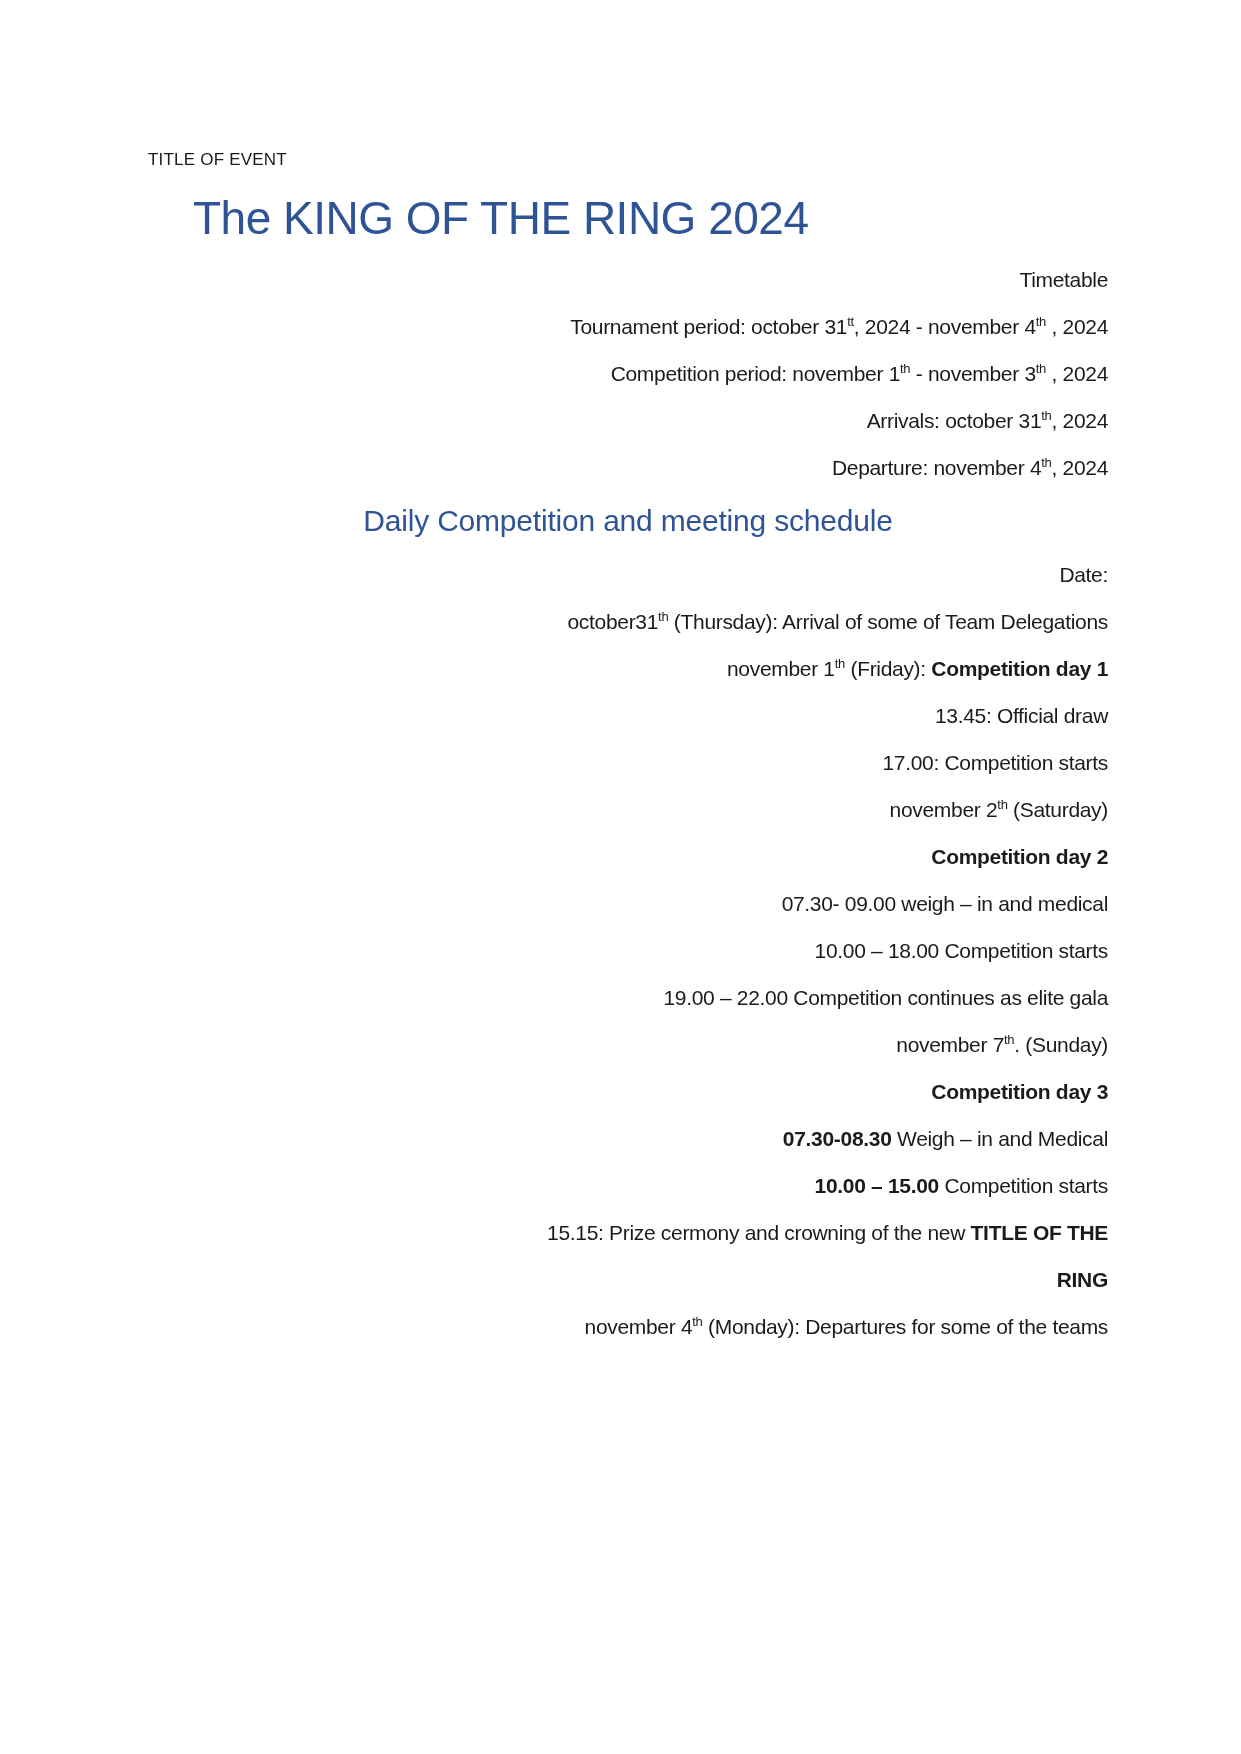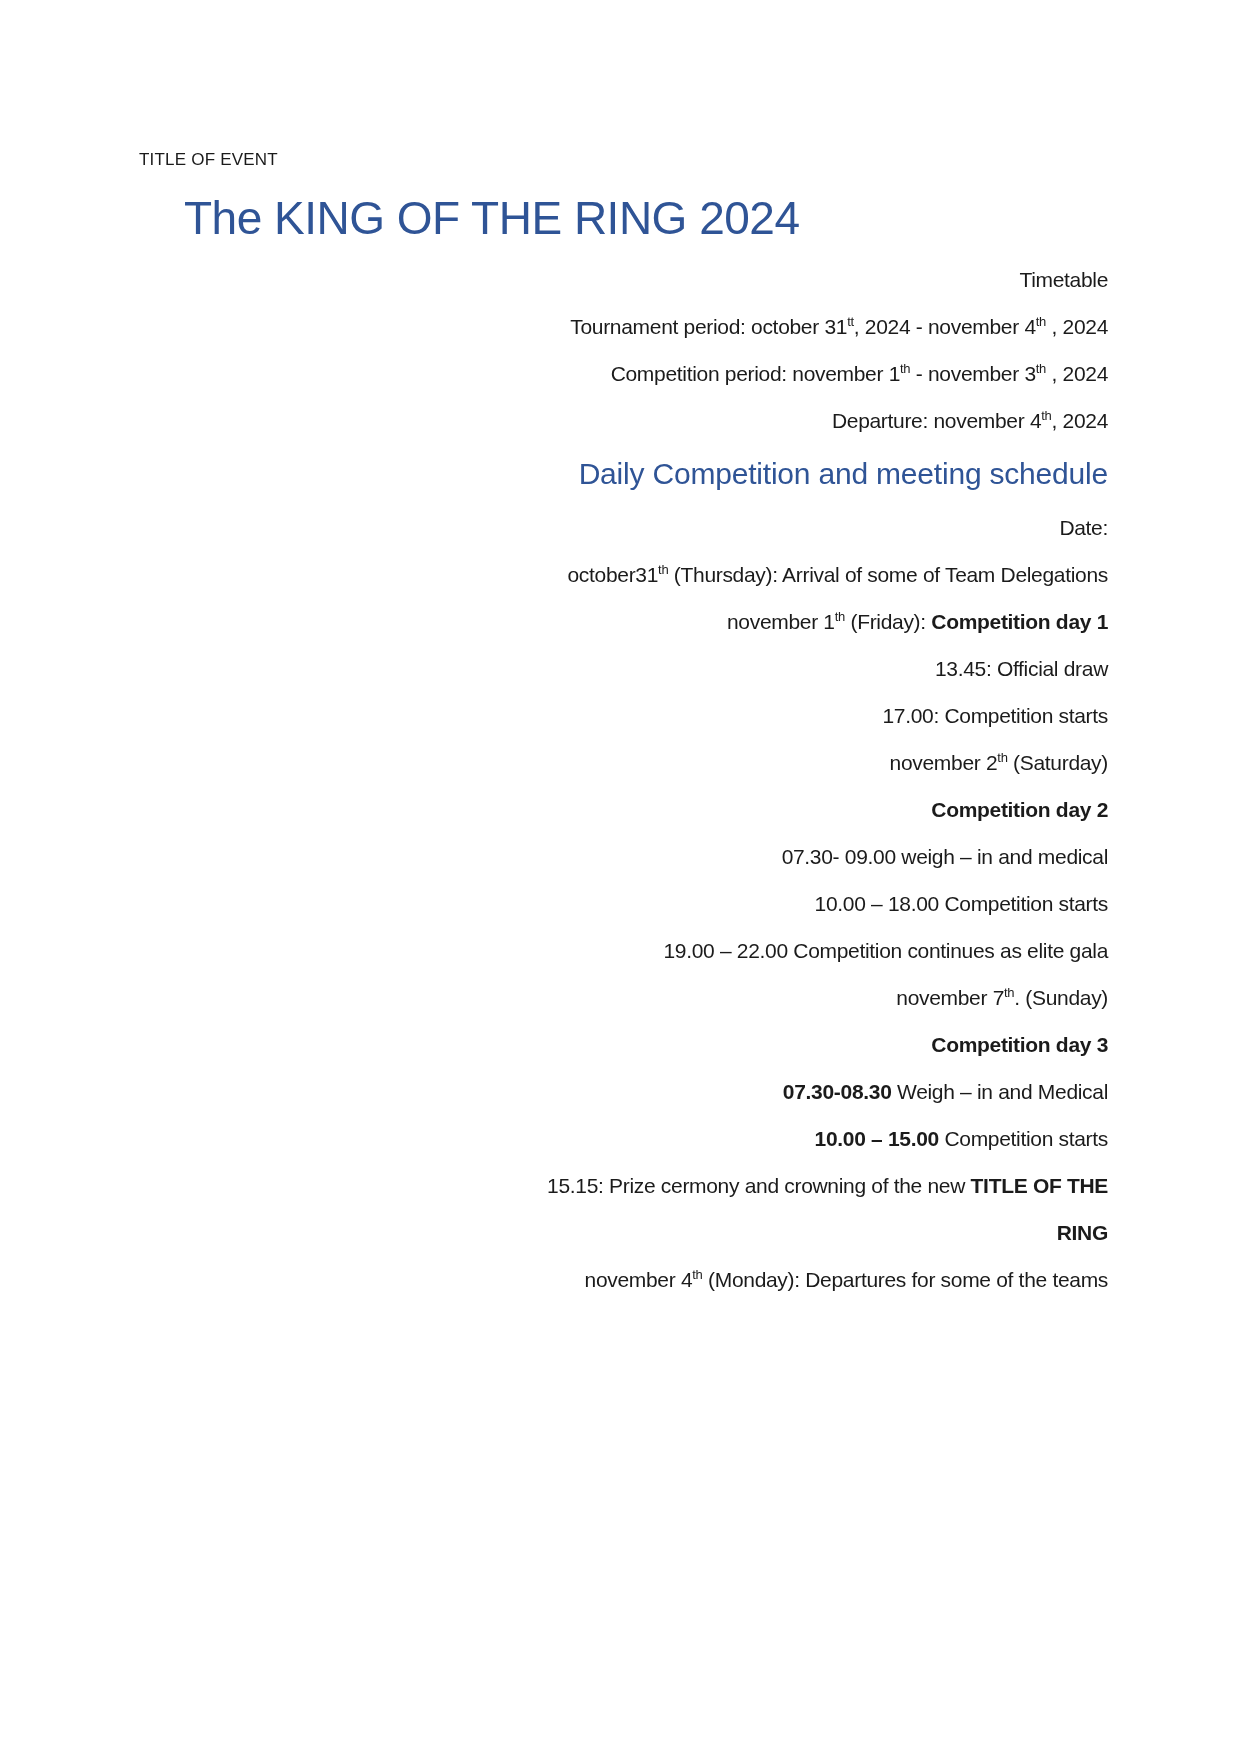--- a/index.html
+++ b/index.html
@@ -14,21 +14,21 @@
     margin: 0 auto;
     background: var(--page-bg, #ffffff);
     overflow: hidden;
     font-family: "Liberation Sans", "DejaVu Sans", sans-serif;
     color: var(--text, #1b1b1b);
   }
   .content {
     padding: 150px 133px 0 133px;
   }
   .content p, .content h1, .content h2 {
-    margin: 0 0 20px 6px;
+    margin: 0 0 20px 15px;
     white-space: pre-wrap;
     font-weight: normal;
   }
   .kicker {
     font-size: 17px;
     line-height: 20px;
     margin: 0;
     letter-spacing: 0.2px;
     color: var(--text, #1b1b1b);
   }
@@ -46,41 +46,42 @@
     letter-spacing: -0.015em;
     text-align: right;
   }
   .gap {
     margin-top: 67px;
   }
   .heading {
     font-size: 30px;
     line-height: 40px;
     color: var(--accent, #2F5496);
-    text-align: right;
+    text-align: center;
     margin: 79px 58px 52px 0;
     letter-spacing: -0.2px;
   }
   .b { font-weight: bold; }
   sup {
     font-size: 0.62em;
     line-height: 0;
     vertical-align: super;
   }
 </style>
 </head>
 <body>
 
 <div class="page">
   <div class="content">
       <p class="kicker"><span>TITLE OF EVENT</span></p>
       <h1 class="title"><span>The KING OF THE RING 2024</span></h1>
       <p class="body"><span> Timetable</span></p>
       <p class="body"><span>Tournament period: october 31</span><sup>tt</sup><span>, 2024 - november 4</span><sup>th</sup><span> , 2024</span></p>
       <p class="body"><span>Competition period: november 1</span><sup>th</sup><span> - november 3</span><sup>th</sup><span> , 2024</span></p>
+      <p class="body"><span>Arrivals: october 31</span><sup>th</sup><span>, 2024</span></p>
       <p class="body"><span>Departure: november 4</span><sup>th</sup><span>, 2024</span></p>
       <h2 class="heading"><span>Daily Competition and meeting schedule</span></h2>
       <p class="body"><span>Date:</span></p>
       <p class="body"><span>october31</span><sup>th</sup><span> (Thursday): Arrival of some of Team Delegations</span></p>
       <p class="body gap"><span>november 1</span><sup>th</sup><span> (Friday): </span><span class="b">Competition day 1</span></p>
       <p class="body"><span>13.45: Official draw</span></p>
       <p class="body"><span>17.00: Competition starts</span></p>
       <p class="body gap"><span>november 2</span><sup>th</sup><span> (Saturday)</span></p>
       <p class="body"><span class="b">Competition day 2</span></p>
       <p class="body"><span>07.30- 09.00 weigh – in and medical</span></p>

